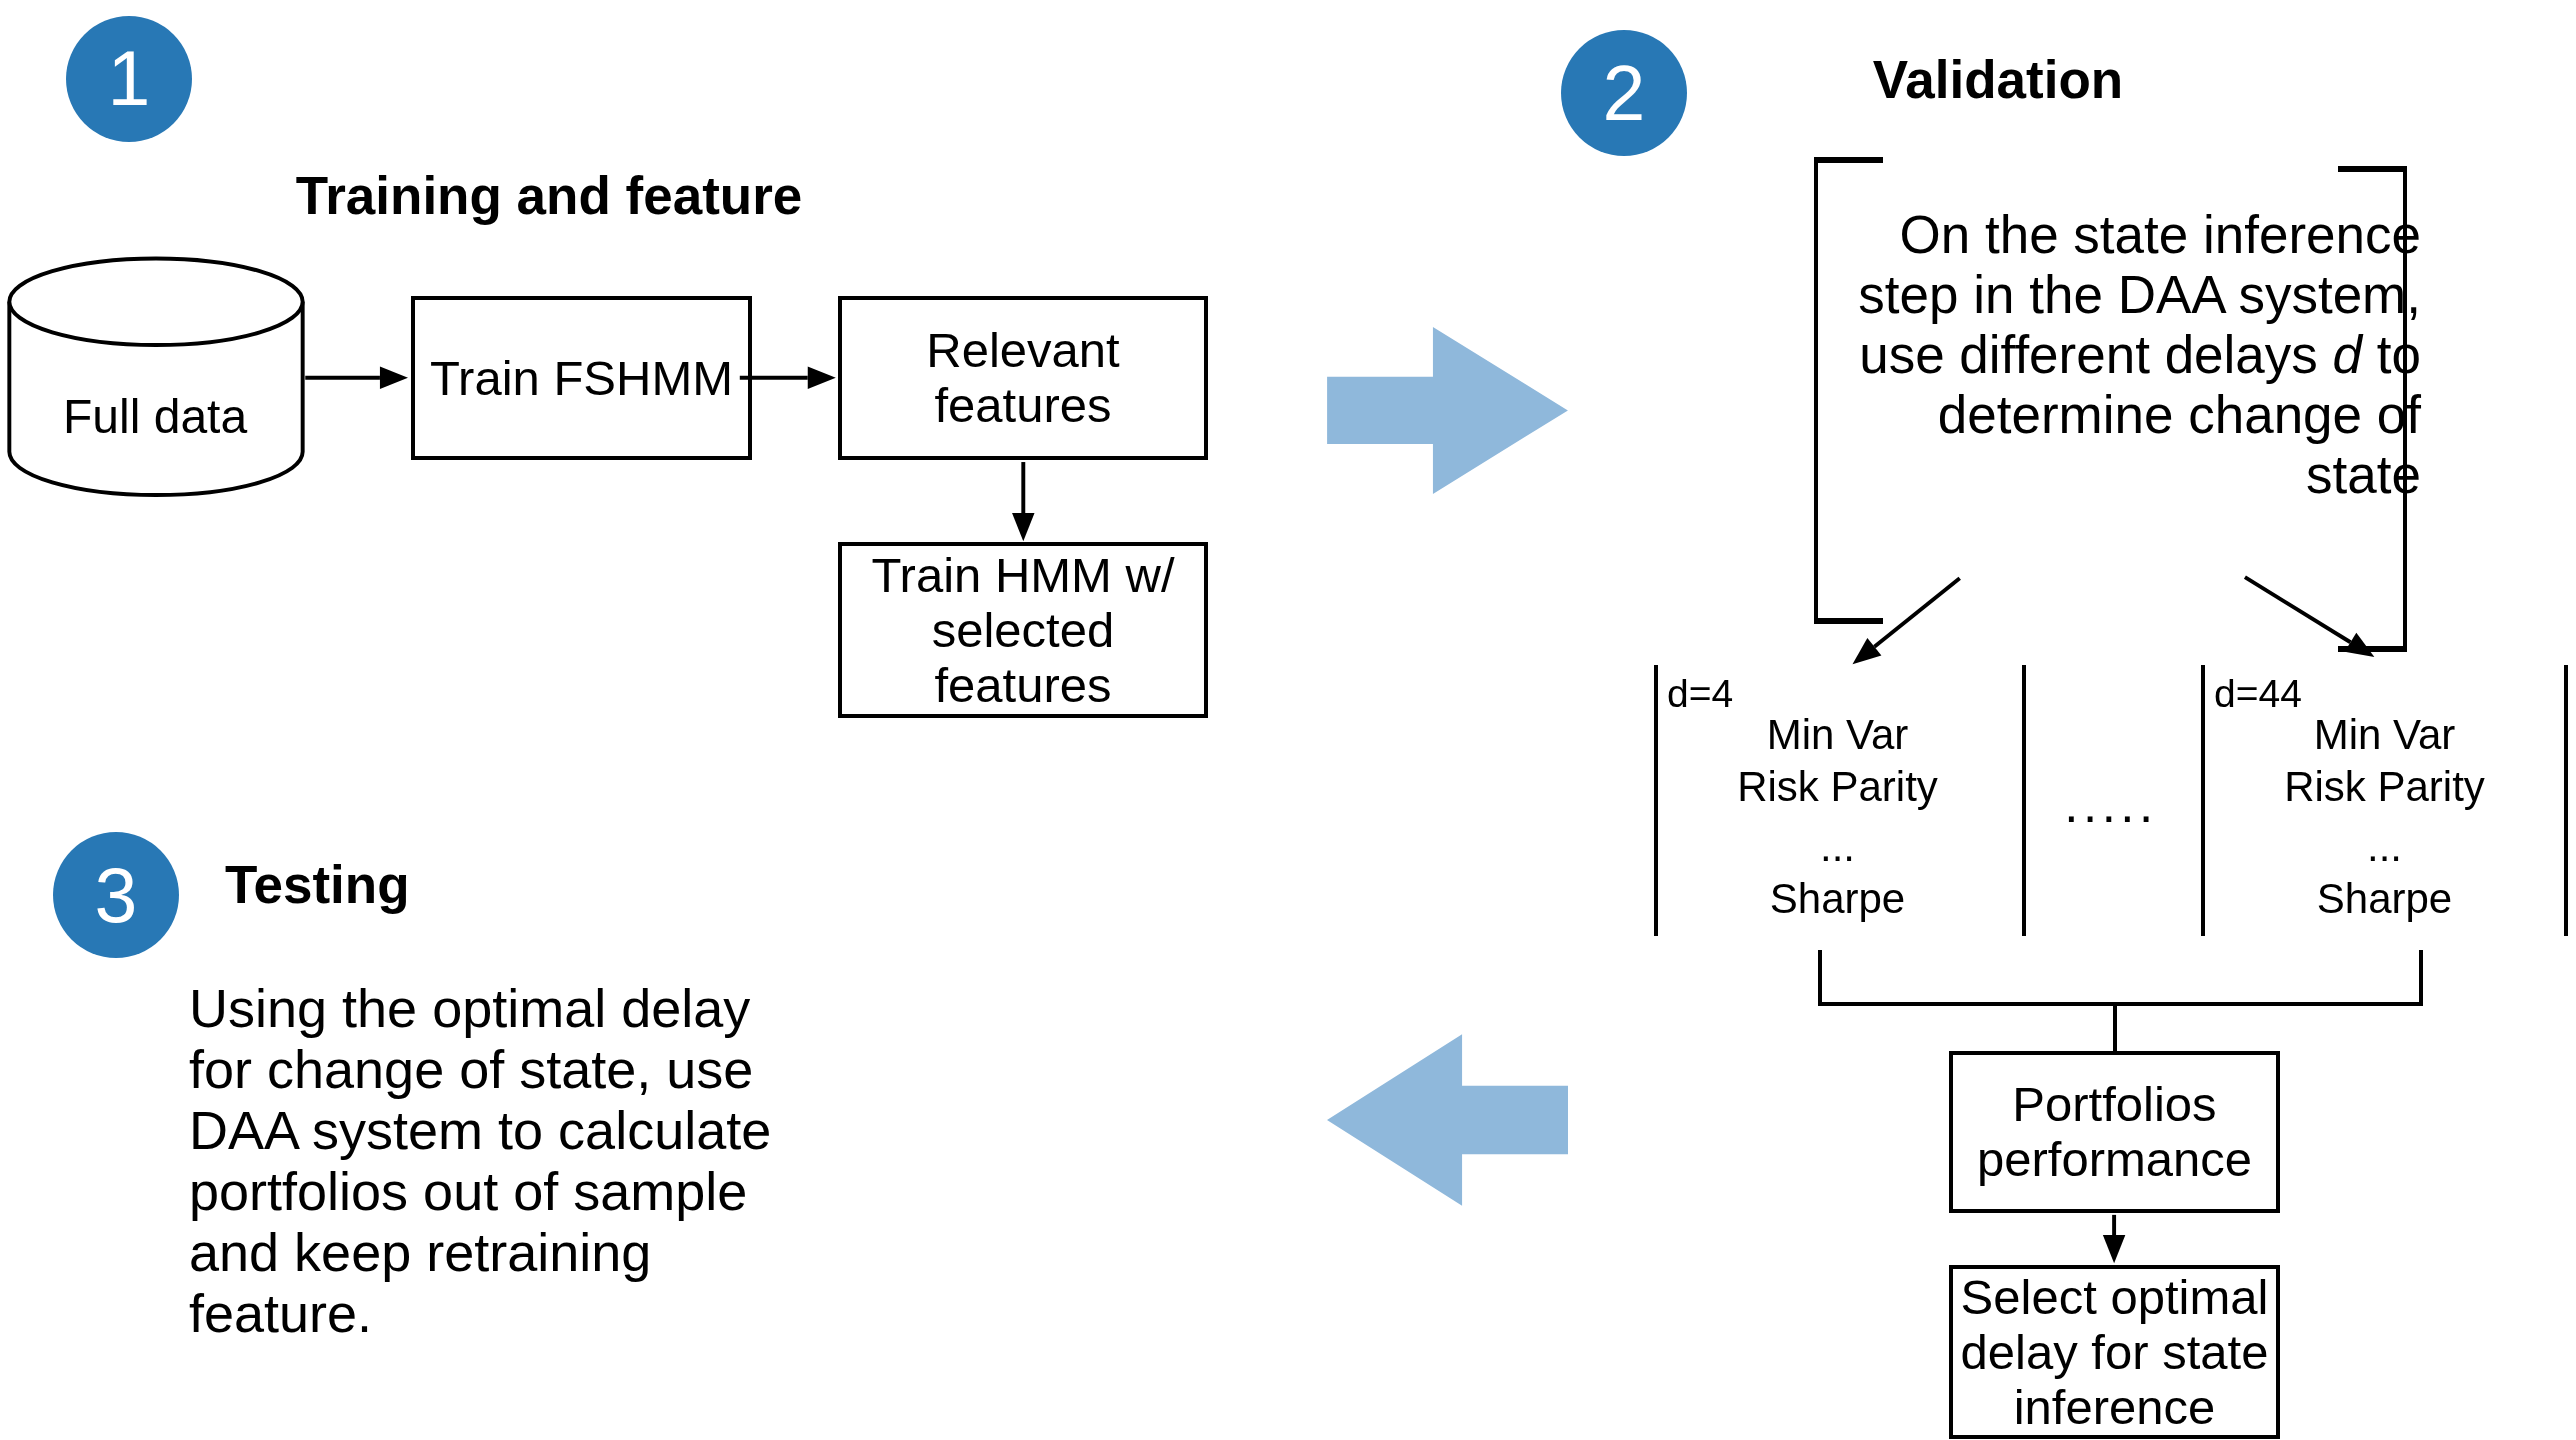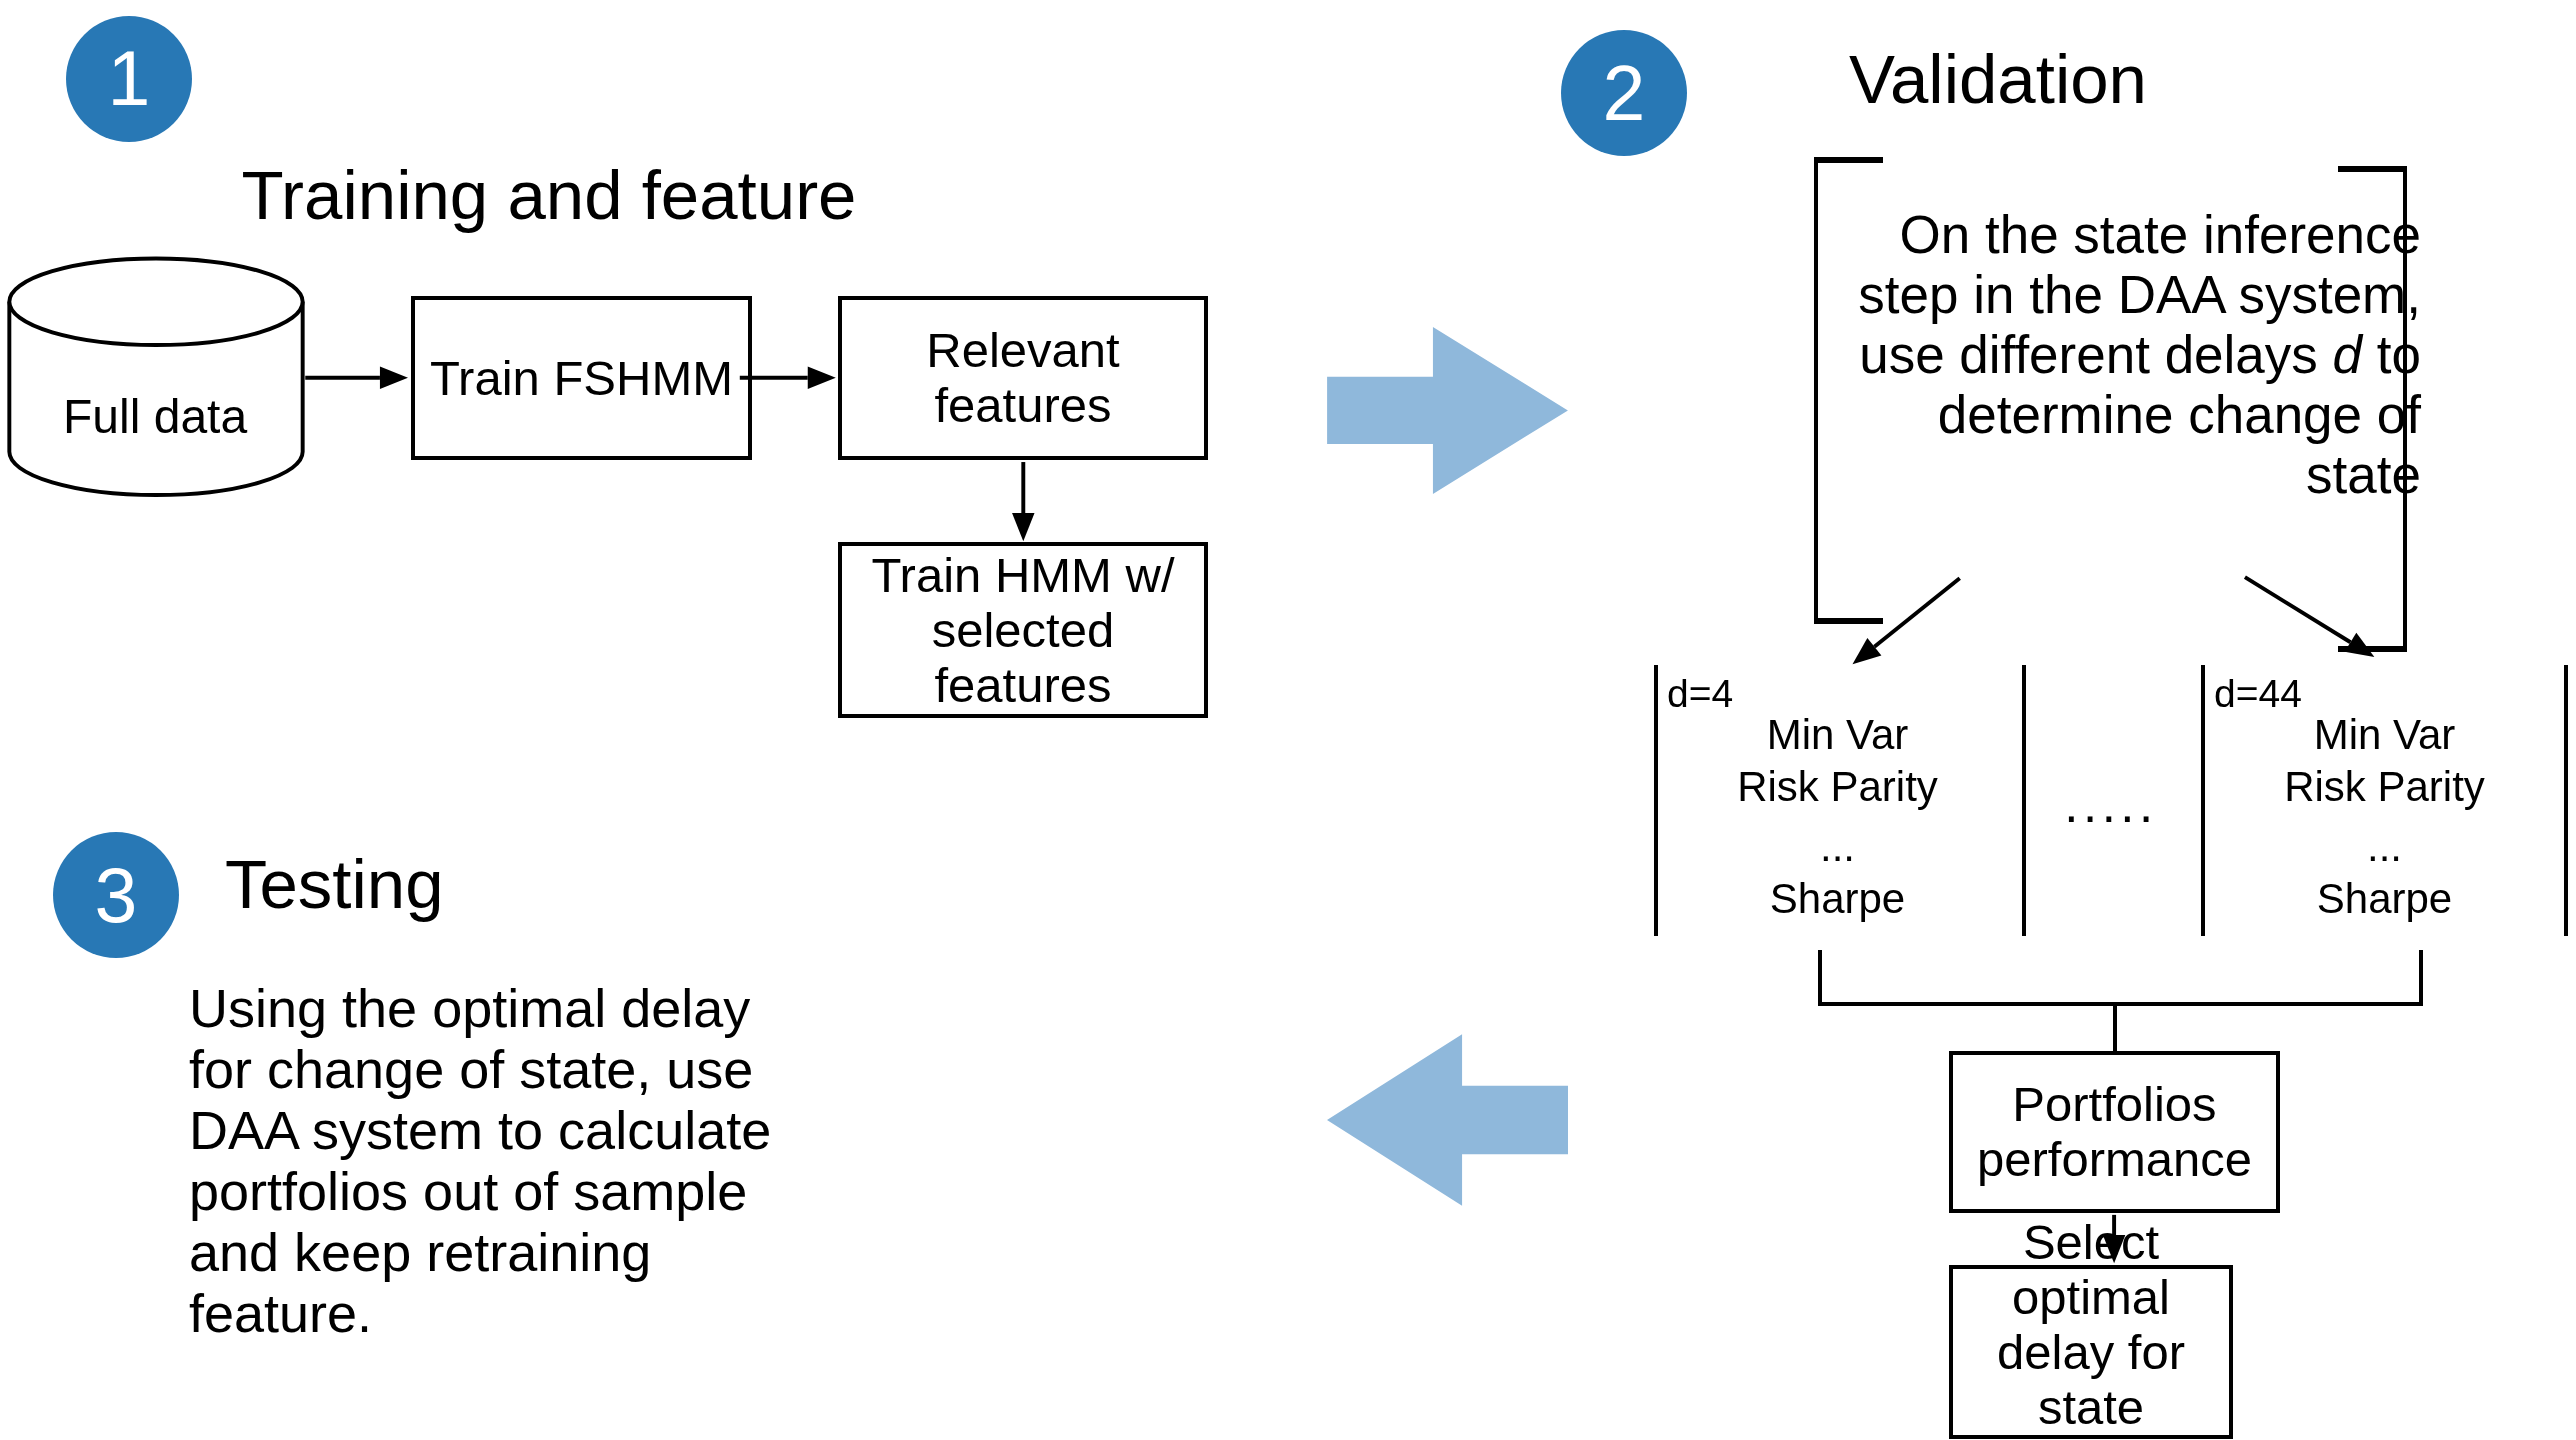--- a/index.html
+++ b/index.html
@@ -6,21 +6,21 @@
   #canvas{
     position:relative;width:2576px;height:1440px;background:#ffffff;overflow:hidden;
     font-family:"Liberation Sans",sans-serif;color:#000;
   }
   .abs{position:absolute;}
   .badge{
     position:absolute;width:126px;height:126px;border-radius:50%;
     background:#2878B5;color:#ffffff;display:flex;align-items:center;justify-content:center;
     font-size:77px;line-height:1;
   }
-  .h1{position:absolute;font-size:69px;line-height:75px;white-space:pre;color:#000;}
+  .h1{position:absolute;font-size:53px;line-height:75px;white-space:pre;color:#000;font-weight:bold;}
   .center{text-align:center;}
   .box{
     position:absolute;border:4.5px solid #000;background:#fff;box-sizing:border-box;
     display:flex;flex-direction:column;align-items:center;justify-content:center;
     font-size:49px;line-height:55px;text-align:center;
   }
   .ink{position:absolute;background:#000;}
   .note{
     position:absolute;font-size:53px;line-height:60px;text-align:right;color:#000;
   }
@@ -115,21 +115,21 @@
 
   <div class="ink" style="left:1818px;top:950px;width:3.9px;height:56px;"></div>
   <div class="ink" style="left:2419px;top:950px;width:3.9px;height:56px;"></div>
   <div class="ink" style="left:1818px;top:1002px;width:605px;height:3.9px;"></div>
   <div class="ink" style="left:2113px;top:1005px;width:3.9px;height:48px;"></div>
 
   <div class="box" style="left:1949px;top:1051px;width:331px;height:162px;">
     <div>Portfolios</div>
     <div>performance</div>
   </div>
-  <div class="box" style="left:1949px;top:1265px;width:284px;height:174px;">
+  <div class="box" style="left:1949px;top:1265px;width:331px;height:174px;">
     <div>Select optimal</div>
     <div>delay for state</div>
     <div>inference</div>
   </div>
 
   <svg class="abs" style="left:1327px;top:1034px;" width="241" height="172" viewBox="0 0 430 306">
     <polygon points="430,92 241,92 241,0 0,153 241,306 241,214 430,214" fill="#8FB8DB"></polygon>
   </svg>
 
   <div class="badge" style="left:53px;top:832px;">

